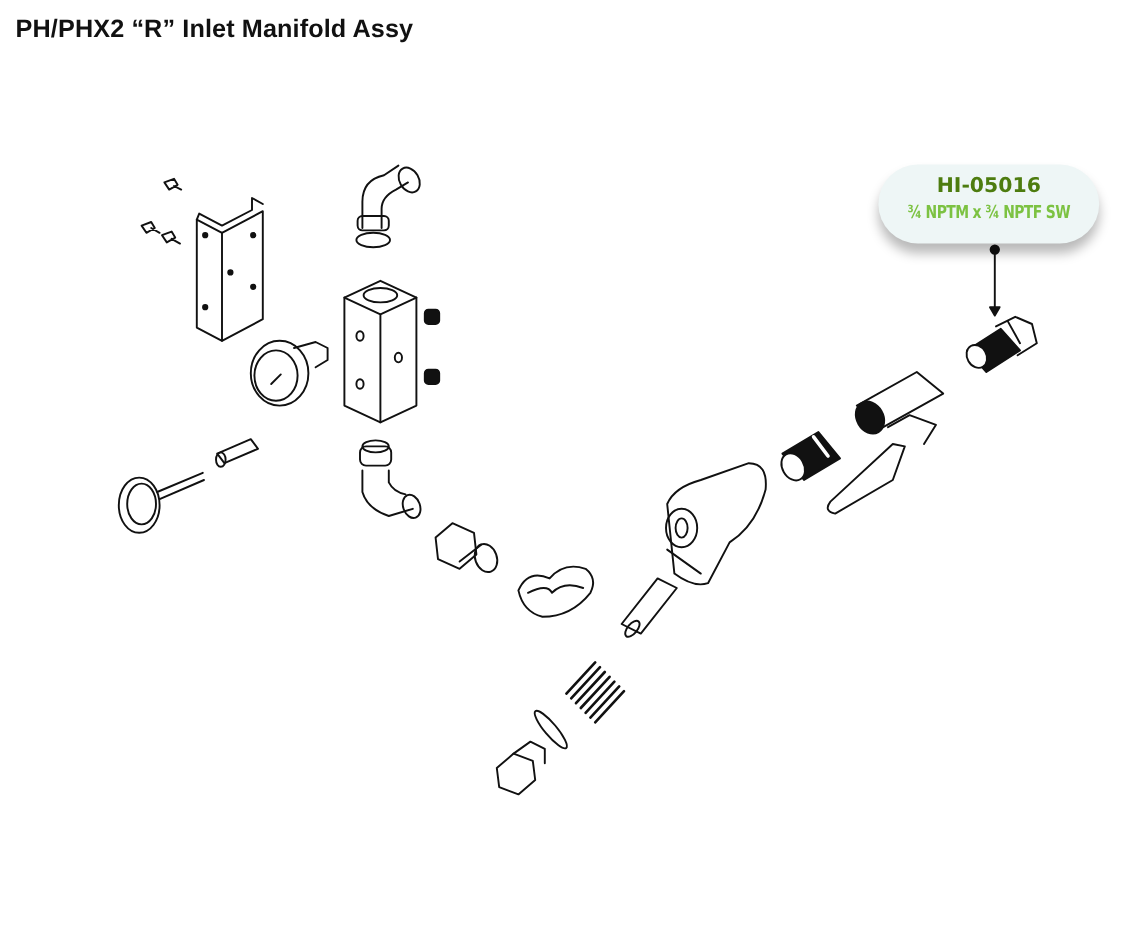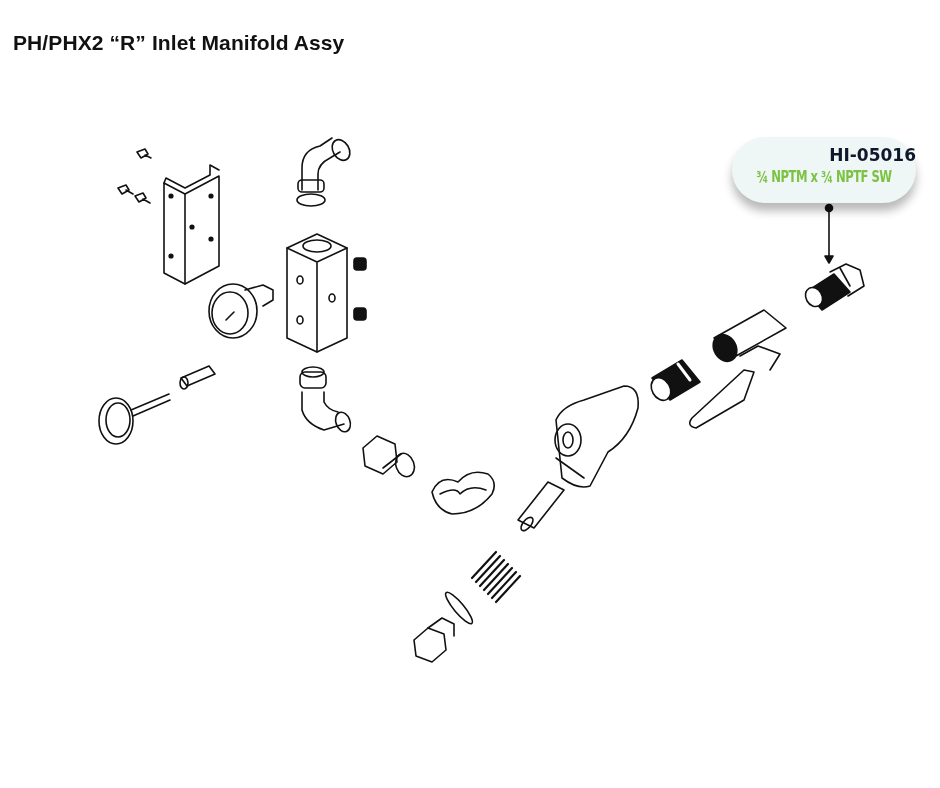--- a/index.html
+++ b/index.html
@@ -1,21 +1,21 @@
 <!DOCTYPE html>
 <html><head>
   <meta charset="utf-8">
   <style>
     html, body { margin: 0; padding: 0; background: #ffffff; }
     body { width: 940px; height: 788px; position: relative; overflow: hidden; font-family: "Liberation Sans", sans-serif; }
-    .title { position: absolute; left: 13px; top: 13px; font-size: 21px; font-weight: bold; color: #111111; letter-spacing: 0.1px; margin-top: 18px; }
+    .title { position: absolute; left: 13px; top: 13px; font-size: 21px; font-weight: bold; color: #111111; letter-spacing: 0.1px; }
     .diagram { position: absolute; left: 0; top: 0; width: 940px; height: 788px; }
     .callout { position: absolute; left: 732px; top: 137px; width: 184px; height: 66px; border-radius: 33px; background: #eef6f6;
       box-shadow: 0 8px 10px rgba(0,0,0,0.28); text-align: center; }
-    .callout .pn { font-family: "DejaVu Sans", sans-serif; font-weight: bold; font-size: 17px; color: #0f172a; margin-top: 8px; line-height: 20px; text-align: right; }
+    .callout .pn { font-family: "DejaVu Sans", sans-serif; font-weight: bold; font-size: 17px; color: #4d7c0f; margin-top: 8px; line-height: 20px; }
     .callout .desc { font-family: "DejaVu Sans Condensed", "DejaVu Sans", sans-serif; font-weight: bold; font-size: 15px; color: #7cc242; line-height: 24px; letter-spacing: -0.6px; transform: scaleX(0.86); }
   </style>
 </head>
 <body>
 
 <div class="title">PH/PHX2 “R” Inlet Manifold Assy</div>
 
 <svg class="diagram" viewBox="0 0 940 788" xmlns="http://www.w3.org/2000/svg" fill="none" stroke="#111" stroke-width="1.6" stroke-linejoin="round" stroke-linecap="round">
 
   <g>

